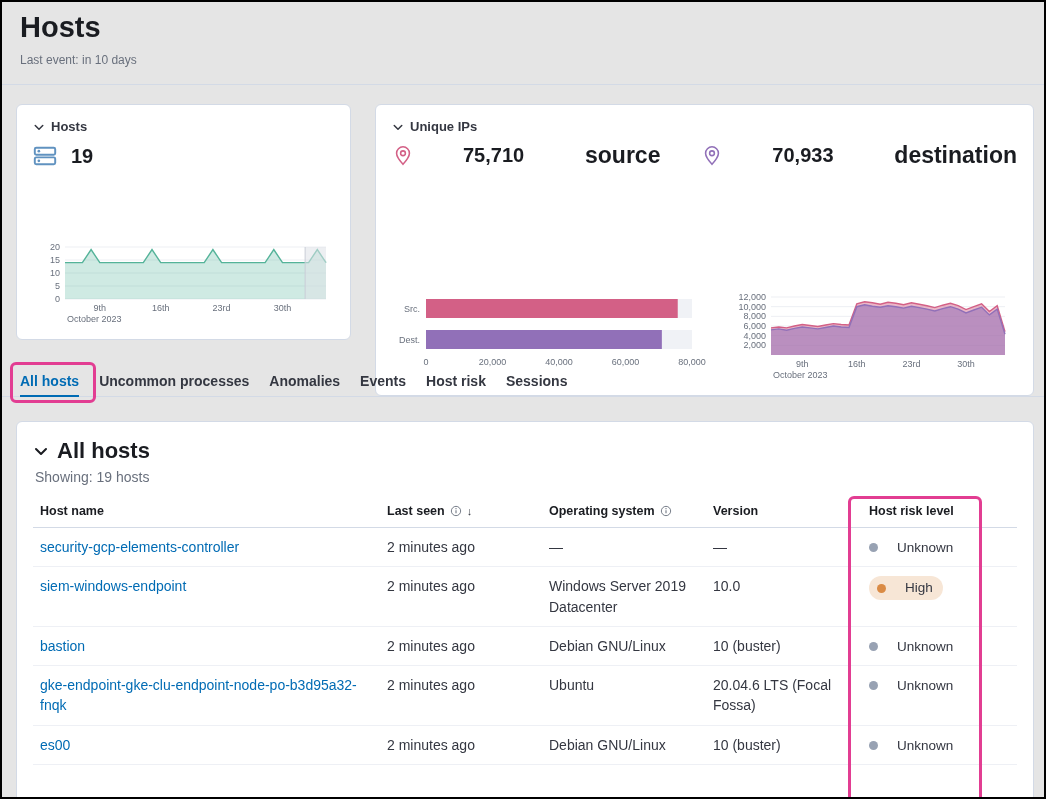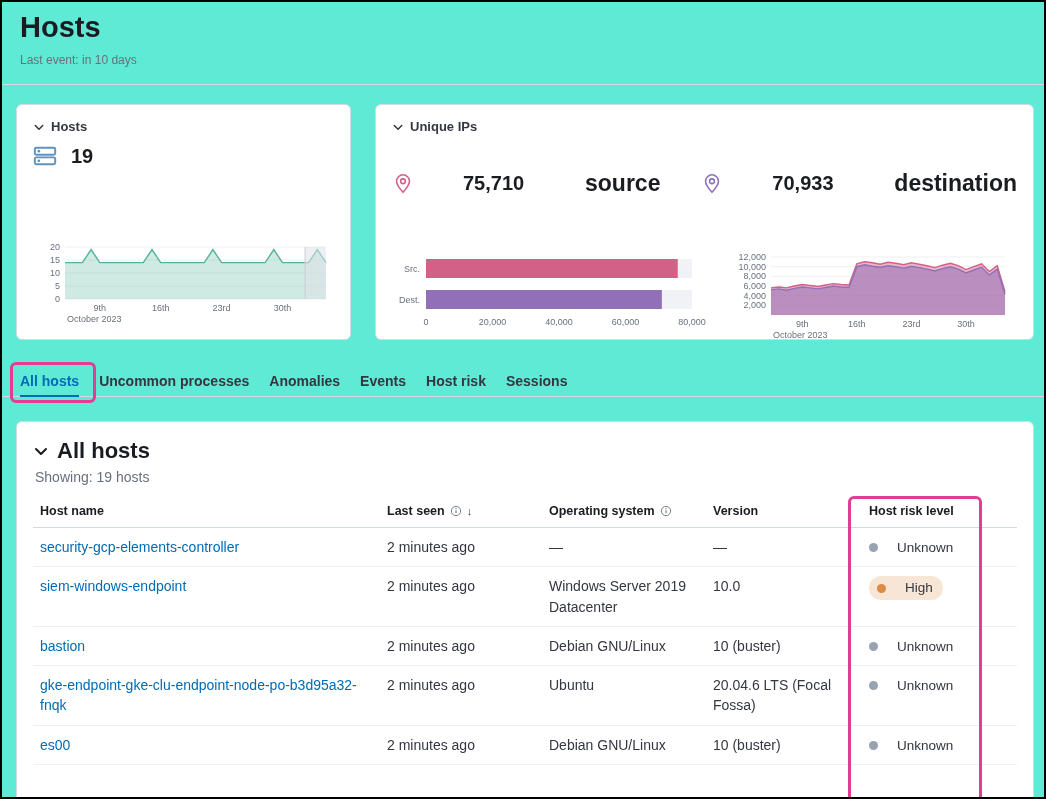--- a/index.html
+++ b/index.html
@@ -1,30 +1,30 @@
 <!DOCTYPE html>
 <html><head>
 <meta charset="utf-8">
 <style>
   html,body { margin:0; padding:0; background:#fff; }
   body { font-family:"Liberation Sans", sans-serif; color:#343741; }
   .screen { position:relative; width:1046px; height:799px; box-sizing:border-box;
-            border:2px solid #000; background:#5eead4; overflow:hidden; }
+            border:2px solid #000; background:#e5e5e5; overflow:hidden; }
 
   
   .page-header { position:absolute; top:8px; left:18px; }
   .page-title { font-size:29px; font-weight:700; color:#1a1c21; margin:0; line-height:1.2; }
   .page-subtitle { font-size:12px; color:#69707D; margin-top:8px; }
   .header-divider { position:absolute; top:82px; left:0; width:100%; height:1px; background:#D3DAE6; }
 
   
   .kpi-row { position:absolute; top:102px; left:14px; width:1018px; height:236px; display:flex; gap:24px; }
   .panel { box-sizing:border-box; border:1px solid #D3DAE6; border-radius:6px; background:#fff; }
   .kpi-hosts { width:335px; height:236px; padding:14px 16px; display:flex; flex-direction:column; }
-  .kpi-ips   { flex:1; height:236px; padding:14px 16px; display:flex; flex-direction:column;gap:28px; }
+  .kpi-ips   { flex:1; height:292px; padding:14px 16px; display:flex; flex-direction:column; }
   .panel-header { display:flex; align-items:center; gap:6px; }
   .panel-title { font-size:13px; font-weight:700; color:#343741; }
   .chev { display:inline-flex; align-items:center; cursor:pointer; }
   .hosts-metric { display:flex; align-items:center; gap:14px; margin-top:10px; }
   .hosts-count { font-size:20px; font-weight:700; color:#1a1c21; }
   .flex-spacer { flex:1; }
   .ips-metrics { display:flex; margin-top:8px; }
   .ip-metric { flex:1; display:flex; align-items:center; }
   .ip-metric .pin { margin-right:24px; }
   .ip-value { font-size:20px; font-weight:700; color:#1a1c21; min-width:86px;margin-left:25px; }

